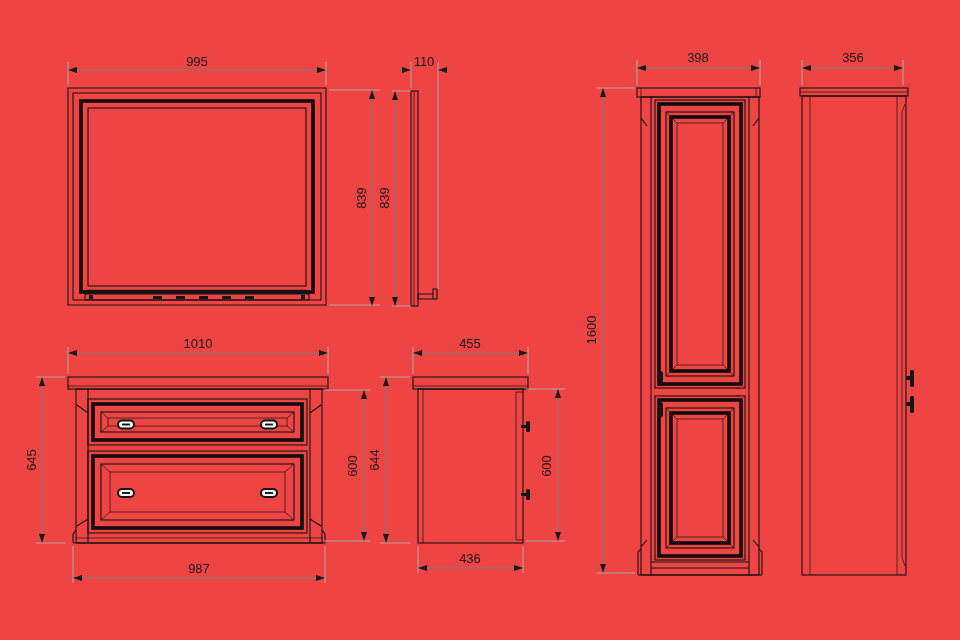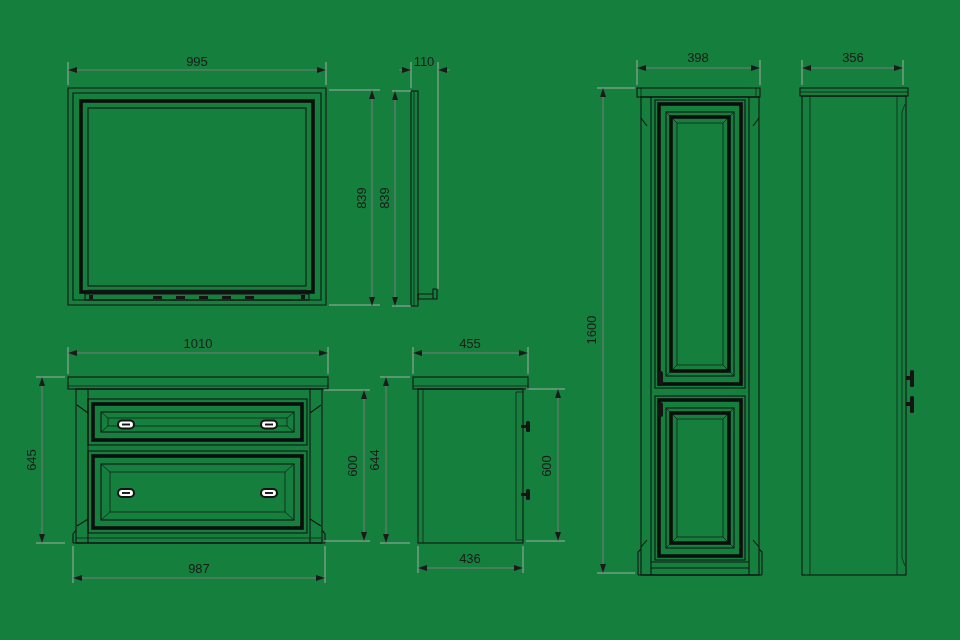--- a/index.html
+++ b/index.html
@@ -1,16 +1,16 @@
 <!DOCTYPE html>
 <html><head>
 <meta charset="utf-8">
 <style>
   html,body{margin:0;padding:0;background:#ffffff;}
-  .canvas{position:relative;width:960px;height:640px;background:#15803d;overflow:hidden;
+  .canvas{position:relative;width:960px;height:640px;background:#ef4444;overflow:hidden;
           font-family:"Liberation Sans",sans-serif;}
   svg{display:block;}
   .ln      {stroke:#141414;stroke-width:1.1;fill:none;}
   .lnThin  {stroke:#141414;stroke-width:0.7;fill:none;}
   .ln2     {stroke:#141414;stroke-width:2.4;fill:none;}
   .thick   {stroke:#0d0d0d;stroke-width:3.6;fill:none;}
   .ext     {stroke:#b3b3b3;stroke-width:0.9;fill:none;}
   .dim     {stroke:#7a7a7a;stroke-width:1;fill:none;}
   .hnd     {stroke:#141414;stroke-width:2.1;fill:#ffffff;}
   .hndbar  {stroke:#141414;stroke-width:1.9;}

